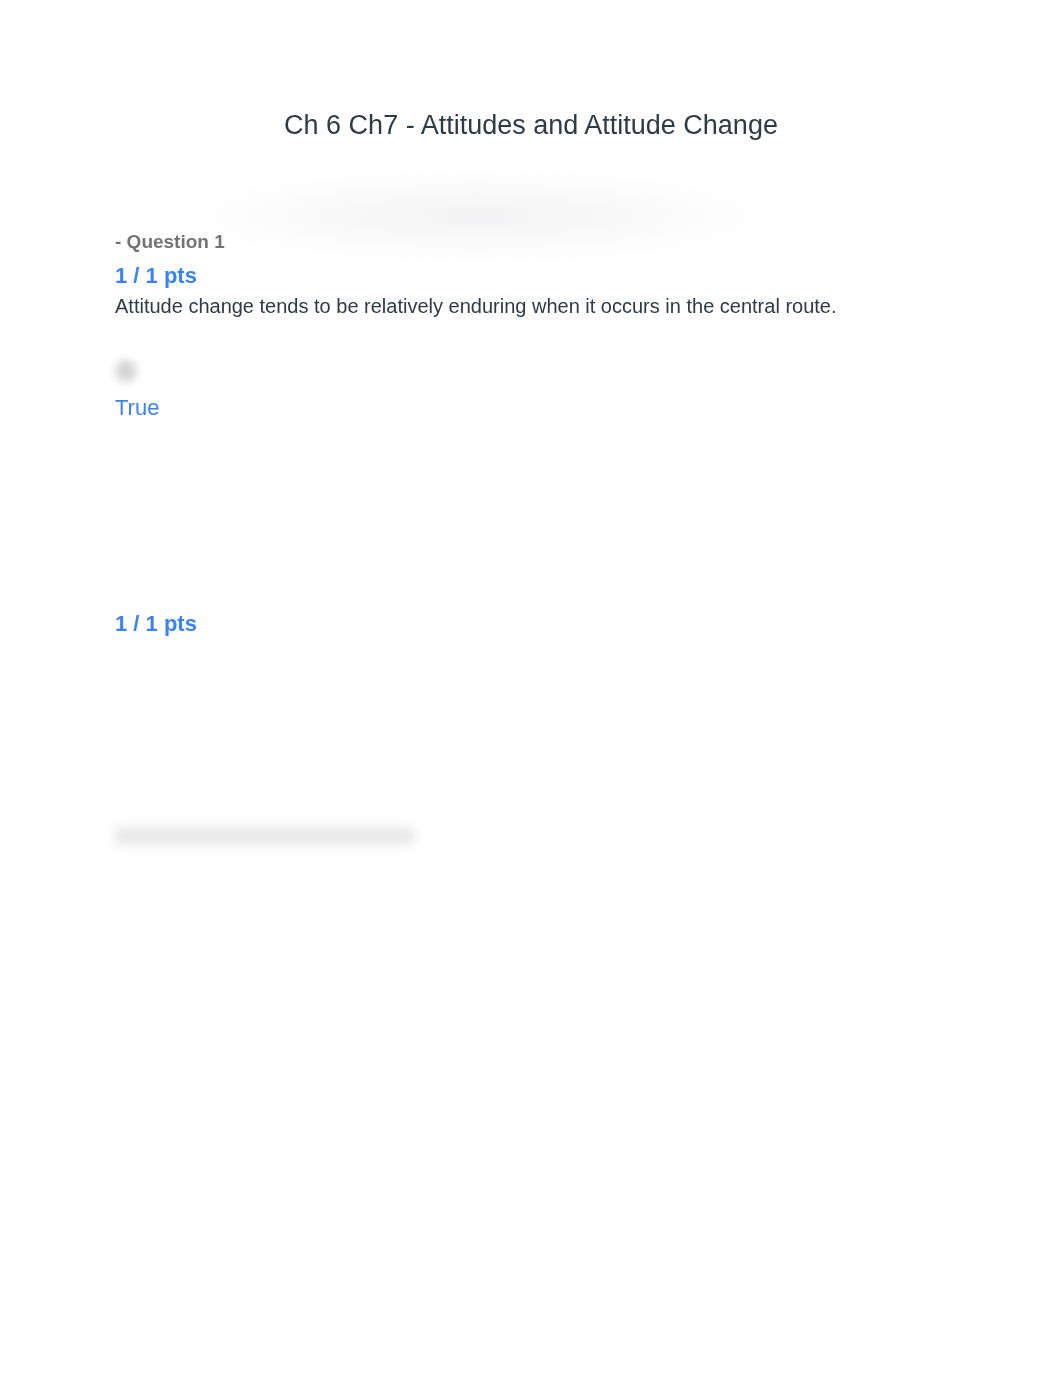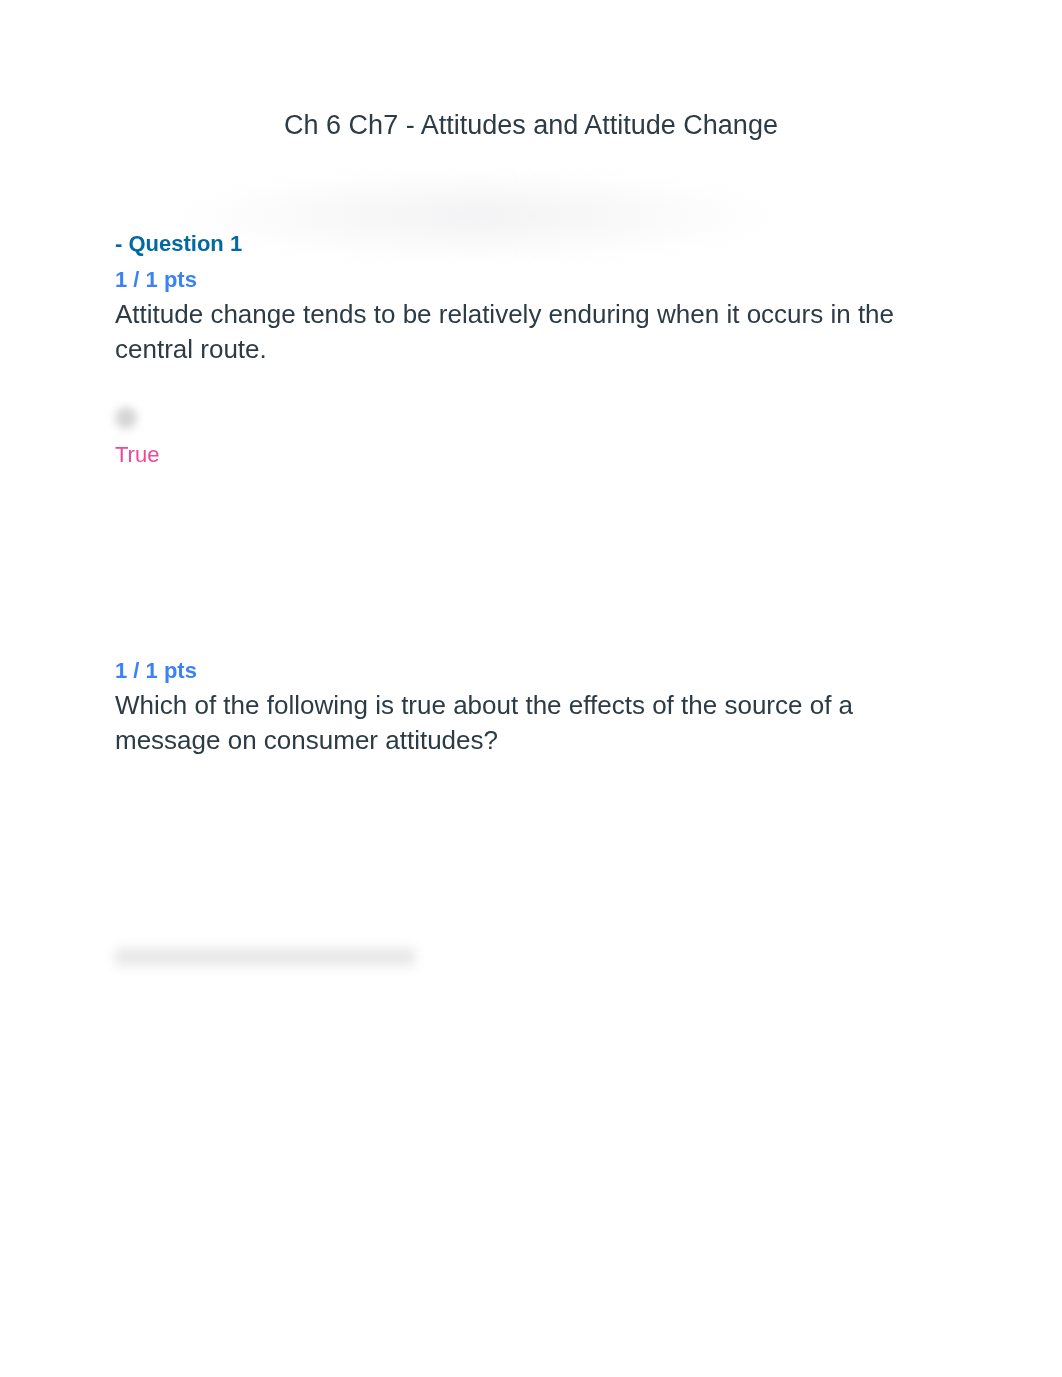--- a/index.html
+++ b/index.html
@@ -24,34 +24,34 @@
   .blur-band-1 {
     height: 130px;
     width: 725px;
     margin: -40px 0 -90px 0;
     position: relative;
     background: radial-gradient(ellipse 60% 50% at 50% 50%, rgba(240,240,242,0.85) 0%, rgba(255,255,255,0) 70%);
     filter: blur(8px);
     pointer-events: none;
   }
   .question-heading {
-    font-size: 22px;
+    font-size: 19px;
     font-weight: 700;
-    color: #0369a1;
+    color: #737373;
     margin: 40px 0 10px 0;
     position: relative;
   }
   .points {
     font-size: 22px;
     font-weight: 700;
     color: #3b82f6;
     margin: 0 0 4px 0;
   }
   .question-text {
-    font-size: 26px;
+    font-size: 20px;
     font-weight: 400;
     line-height: 1.35;
     color: #2d3b45;
     margin: 0 0 40px 0;
   }
   .answer-block {
     margin-bottom: 70px;
   }
   .radio-blur {
     width: 22px;
@@ -63,21 +63,21 @@
   .radio-blur.selected {
     background: #888;
     opacity: 0.35;
   }
   .radio-blur.unselected {
     background: #ccc;
     opacity: 0.25;
   }
   .answer-label {
     font-size: 22px;
-    color: #ec4899;
+    color: #3b82f6;
     margin-top: 13px;
   }
   .spacer-large {
     height: 120px;
   }
   .q2-hidden-area {
     height: 180px;
     position: relative;
   }
   .bottom-blur-line {
@@ -105,19 +105,18 @@
 
   <div class="answer-block">
     <div class="radio-blur selected"></div>
     <div class="answer-label">True</div>
   </div>
 
 
   <div class="spacer-large"></div>
 
   <div class="points">1 / 1 pts</div>
-  <p class="question-text">Which of the following is true about the effects of the source of a message on consumer attitudes?</p>
 
   <div class="q2-hidden-area">
     <div class="bottom-blur-line"></div>
   </div>
 
 </div>
 
 </body></html>

